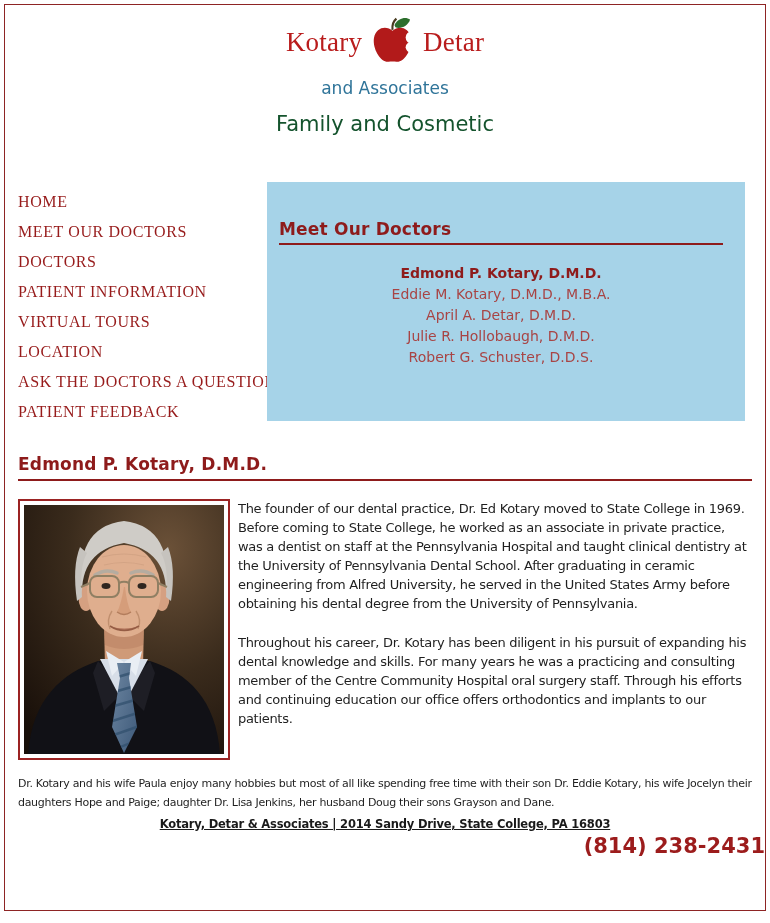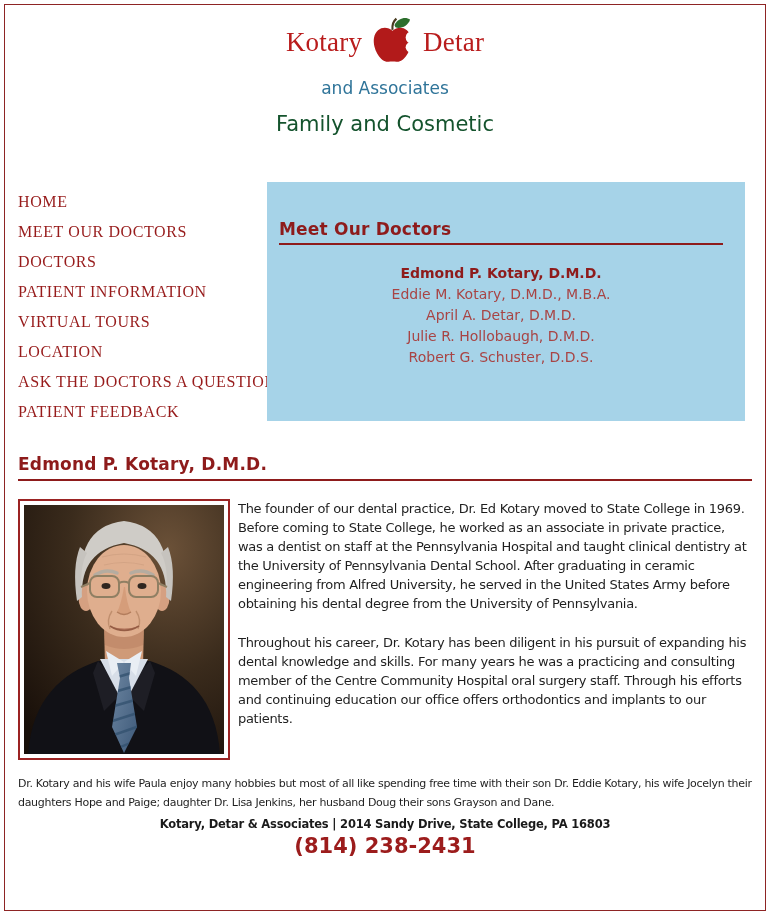--- a/index.html
+++ b/index.html
@@ -55,22 +55,22 @@
   .photo-frame svg { display:block; width:200px; height:249px; }
   .bio-text { flex:1; padding-left:8px; color:#1f1f1f; font-size:13px;
     line-height:19px; letter-spacing:-0.3px; }
   .bio-text p + p { margin-top:20px; }
   .family-paragraph {
     margin-top:14px; color:#1f1f1f; font-size:11px; line-height:19px; letter-spacing:-0.3px;
   }
 
   
   footer { text-align:center; margin-top:5px; }
-  .address { font-size:11.5px; font-weight:bold; color:#1a1a1a; letter-spacing:-0.2px; }
-  .phone { font-size:21px; font-weight:bold; color:#9c1c1c; margin-top:3px; }
+  .address { font-size:11.5px; font-weight:bold; color:#1a1a1a; letter-spacing:-0.2px;text-decoration:underline; }
+  .phone { font-size:21px; font-weight:bold; color:#9c1c1c; margin-top:3px;text-align:right; }
 </style>
 </head>
 <body>
 
 <div class="page">
 
   <header>
     <div class="brand-line">
       <span>Kotary</span>
       <svg class="apple" viewBox="0 0 40 50" aria-hidden="true">

